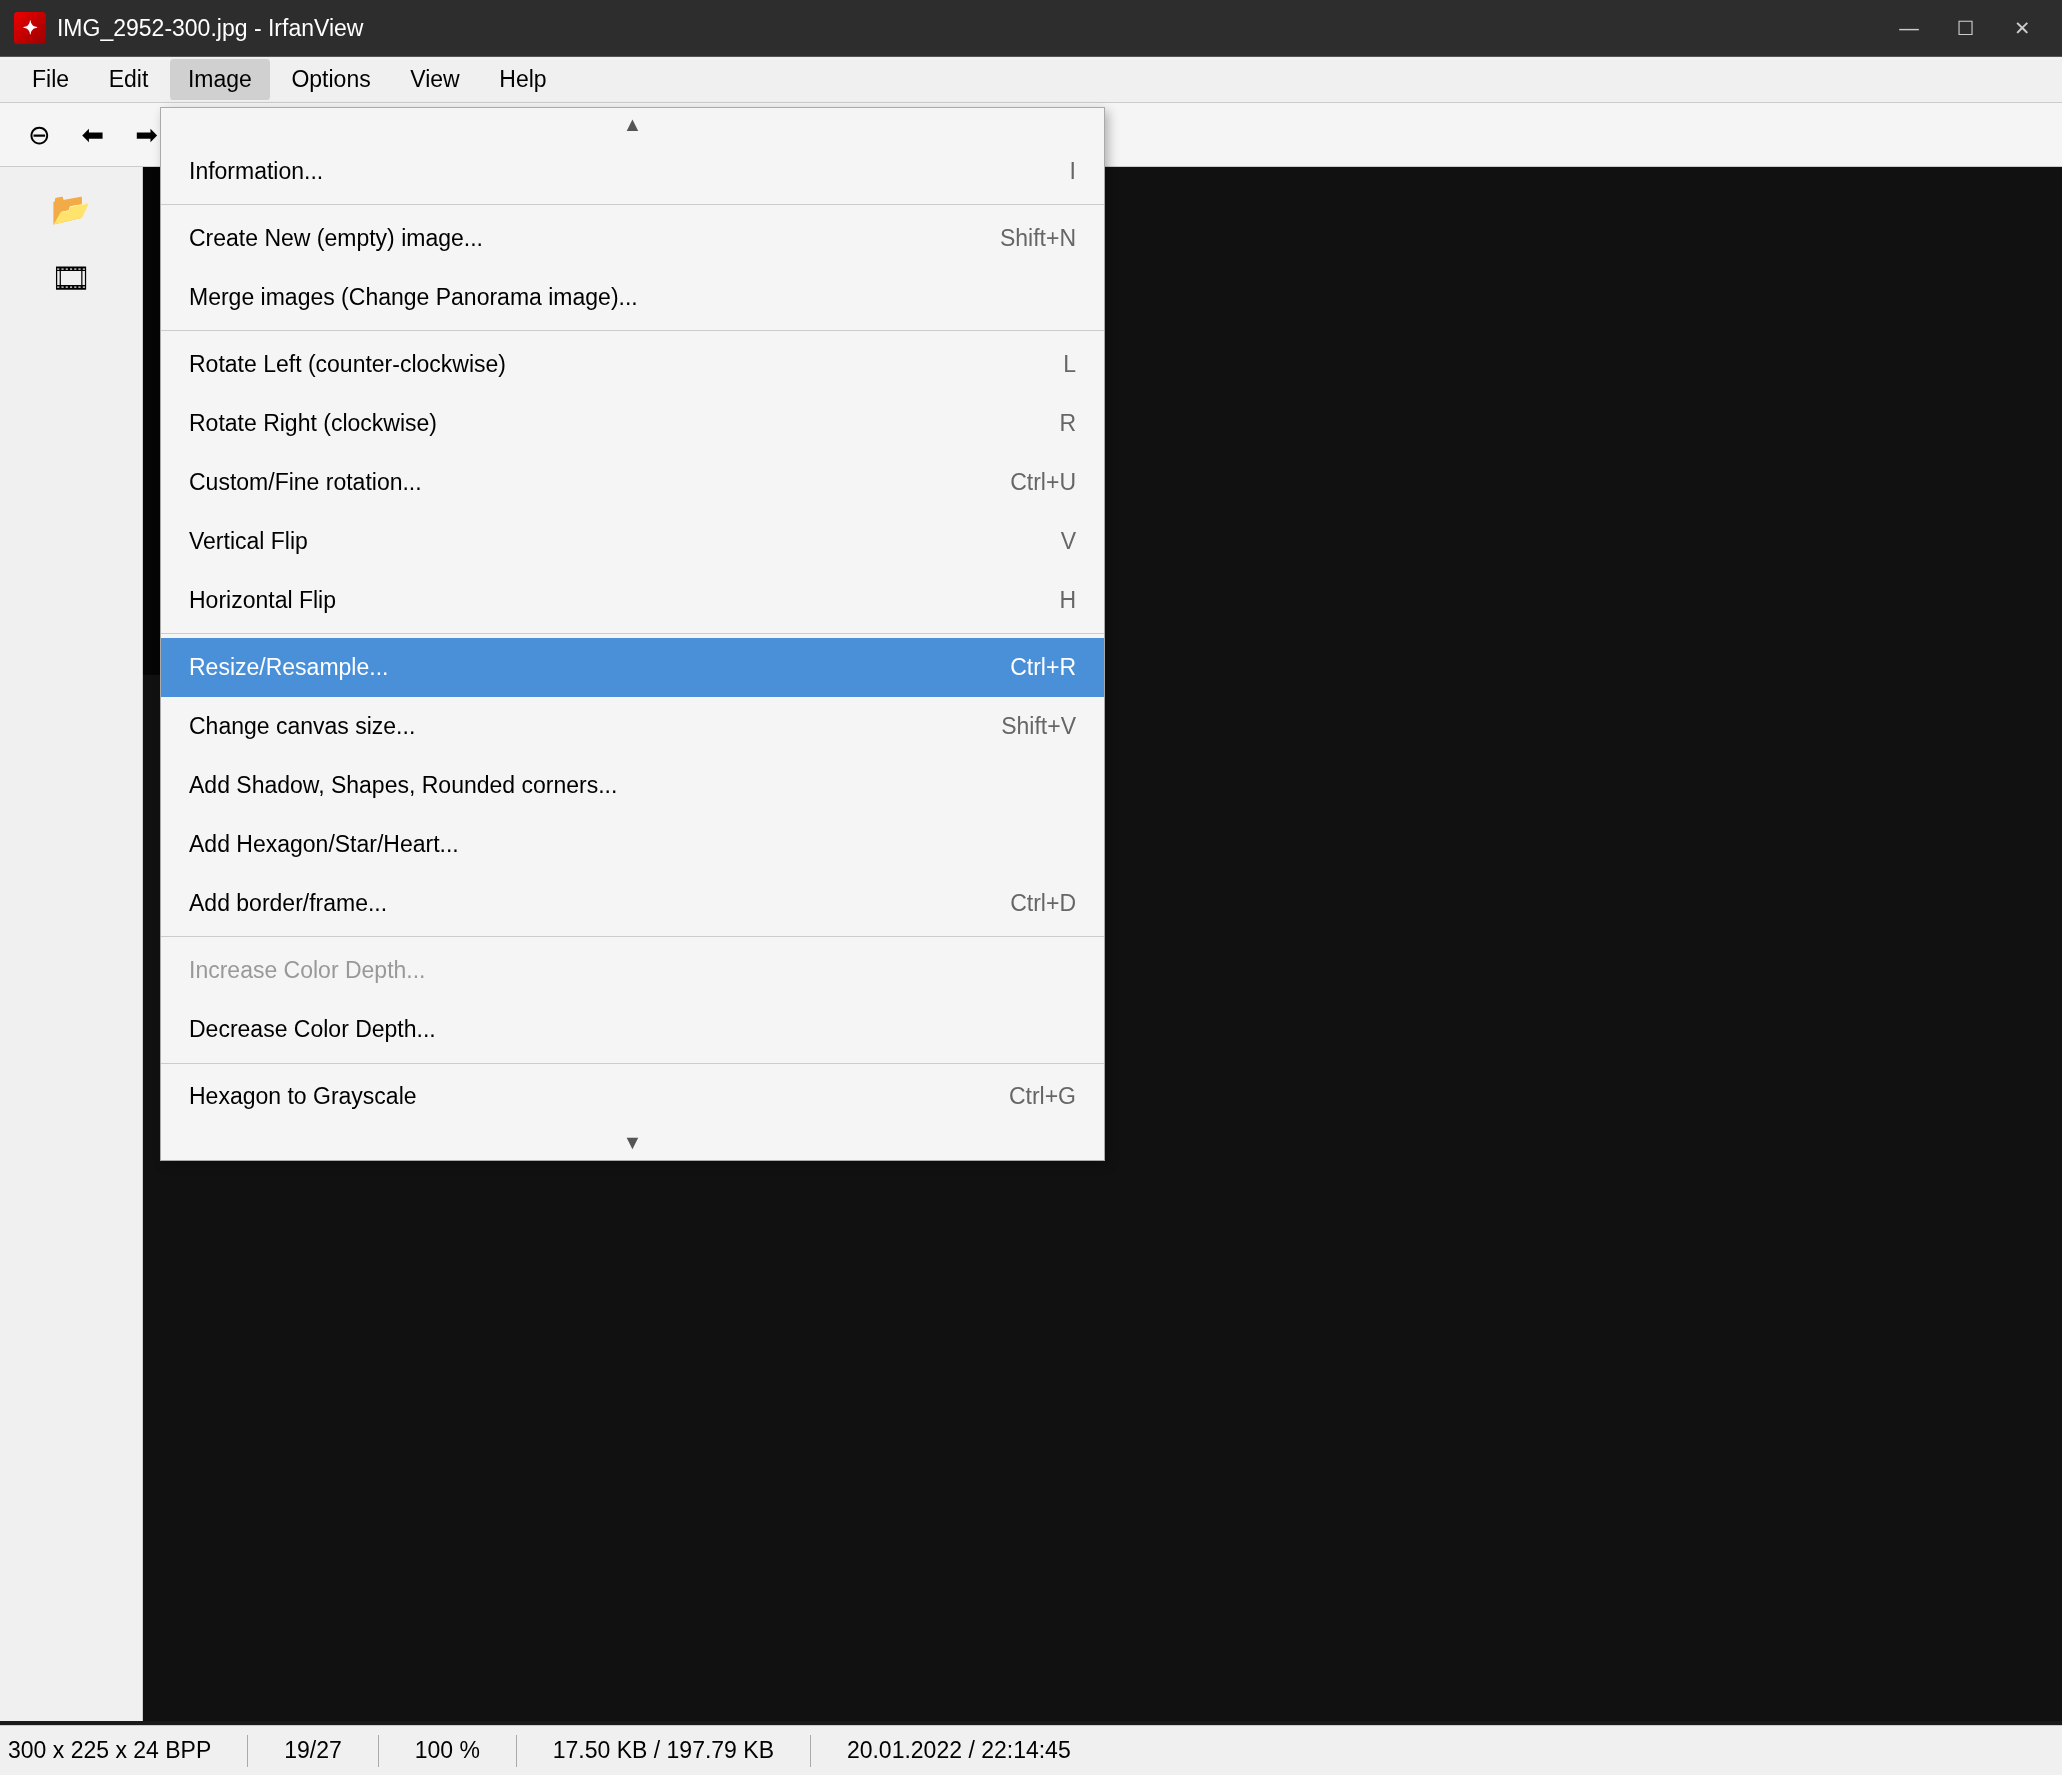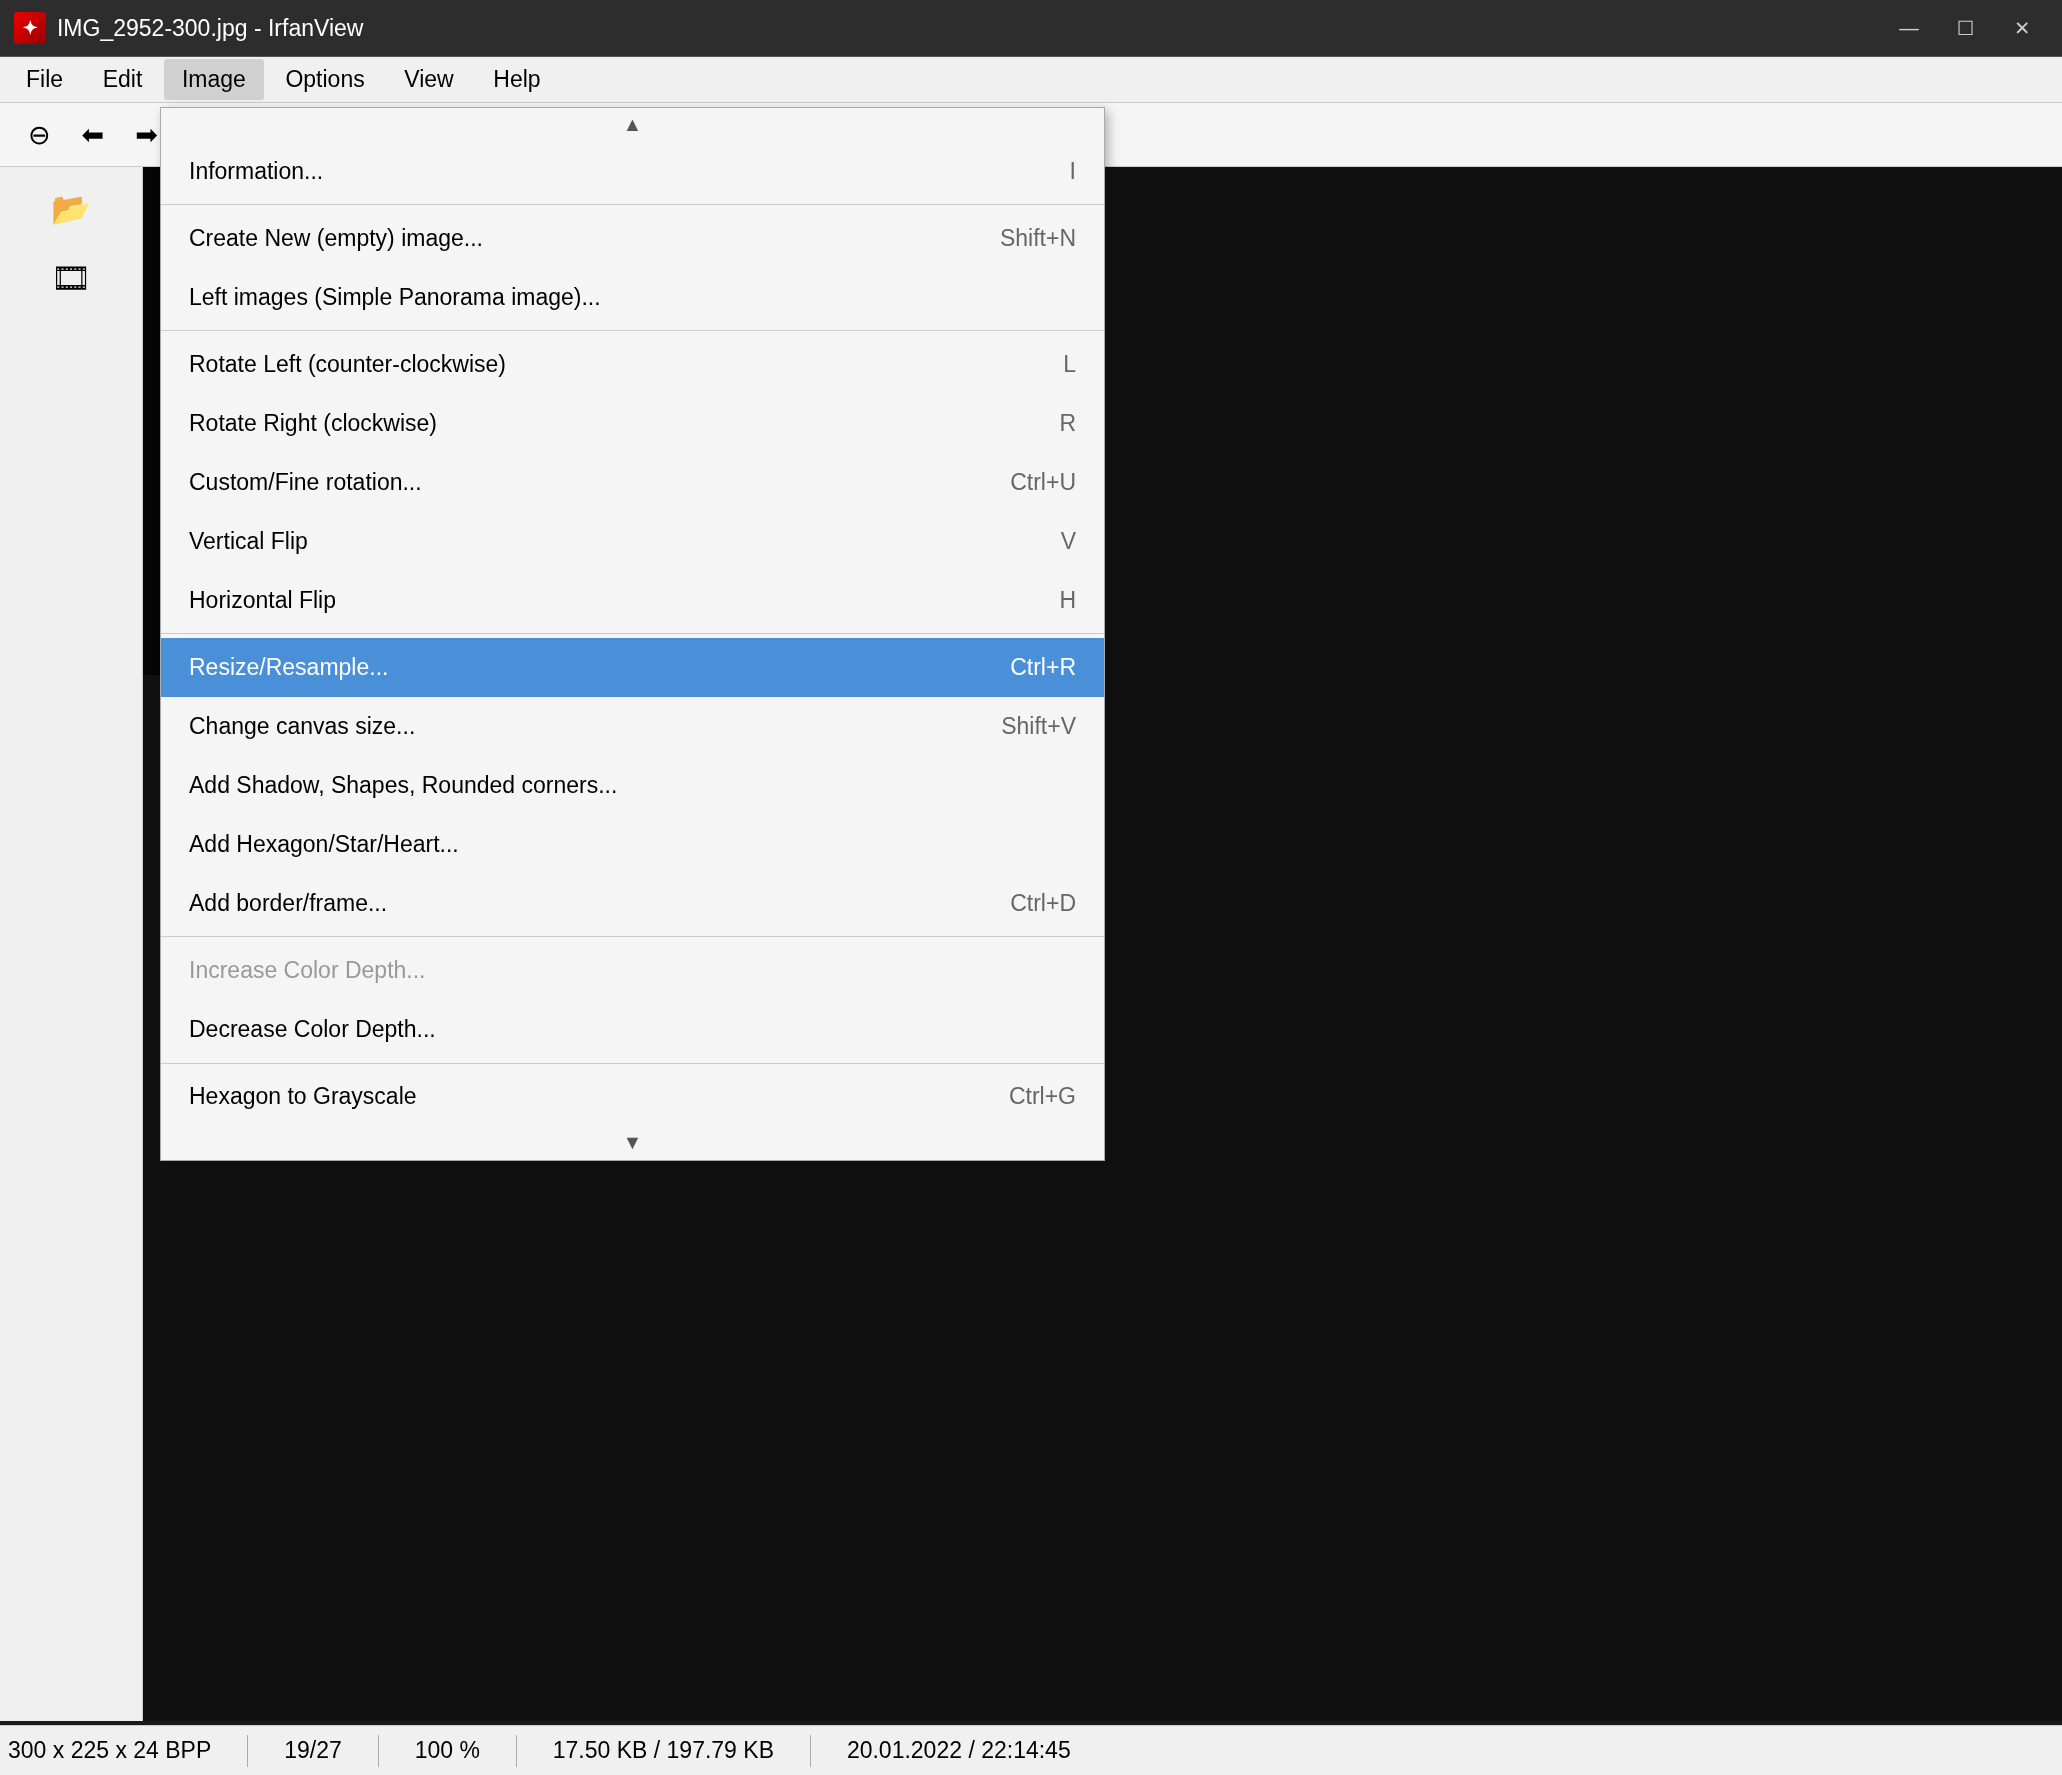--- a/index.html
+++ b/index.html
@@ -55,21 +55,21 @@
       display: flex; align-items: center; justify-content: center;
     }
 
     
     .menu-bar {
       width: 100%;
       height: 46px;
       background: #f0f0f0;
       display: flex;
       align-items: center;
-      padding: 0 8px;
+      padding: 0 14px;
       gap: 3.6px;
       border-bottom: 0.9px solid #ccc;
     }
     .menu-item {
       padding: 7.1px 18px;
       font-size: 23px;
       color: #000;
       cursor: pointer;
       border-radius: 3.6px;
     }
@@ -309,21 +309,21 @@
   </div>
 
   <div class="dropdown-separator"></div>
 
   <div class="dropdown-item">
     <span>Create New (empty) image...</span>
     <span class="shortcut">Shift+N</span>
   </div>
 
   <div class="dropdown-item">
-    <span>Left images (Simple Panorama image)...</span>
+    <span>Merge images (Change Panorama image)...</span>
     <span class="shortcut"></span>
   </div>
 
   <div class="dropdown-separator"></div>
 
   <div class="dropdown-item">
     <span>Rotate Left (counter-clockwise)</span>
     <span class="shortcut">L</span>
   </div>
 

